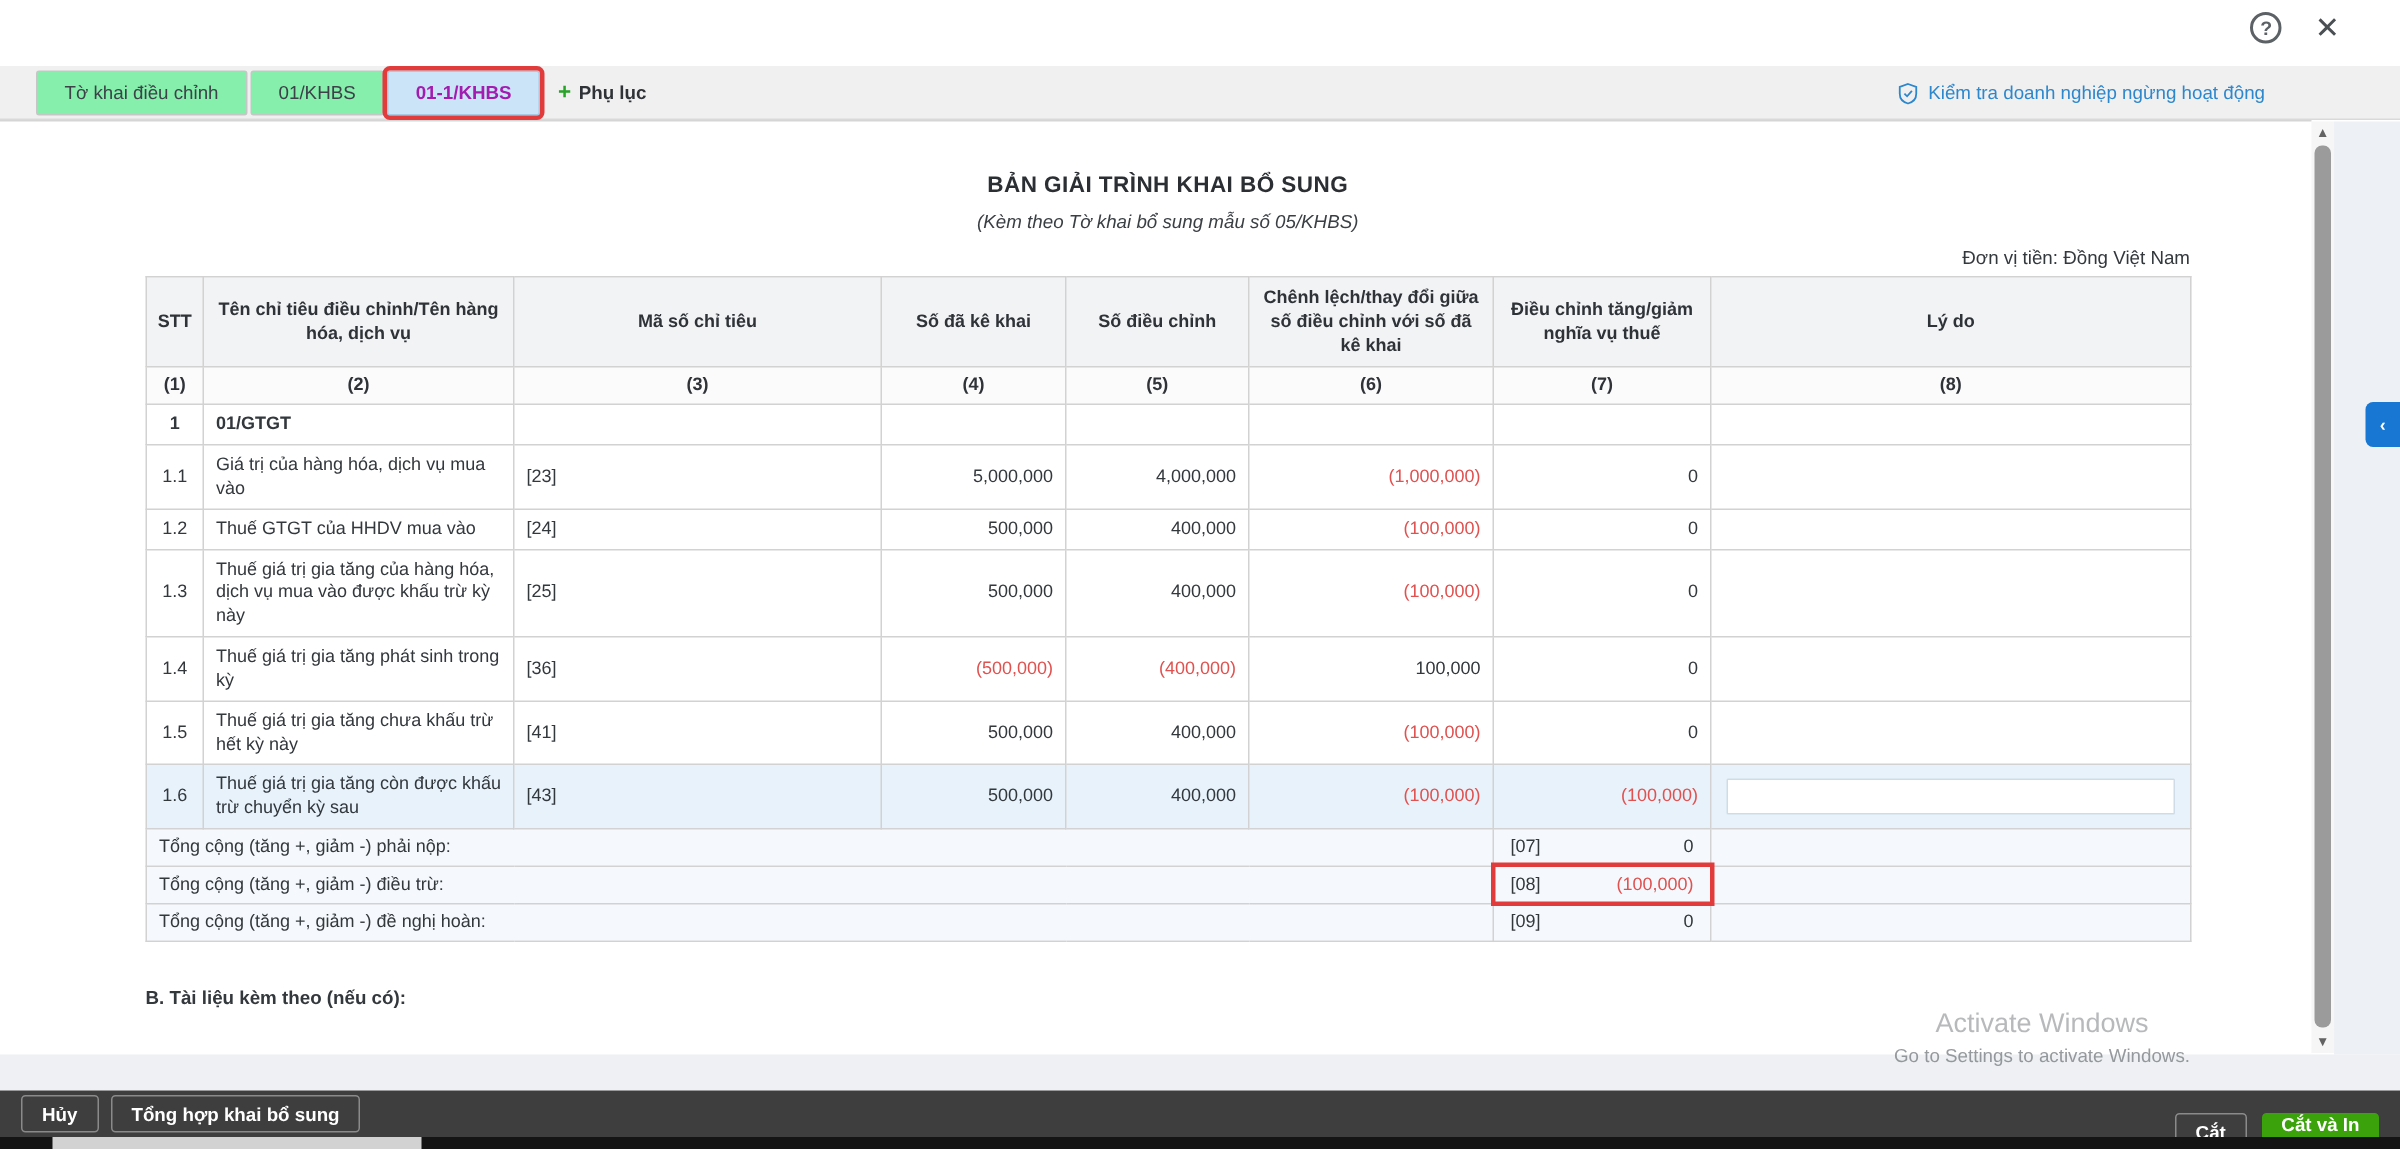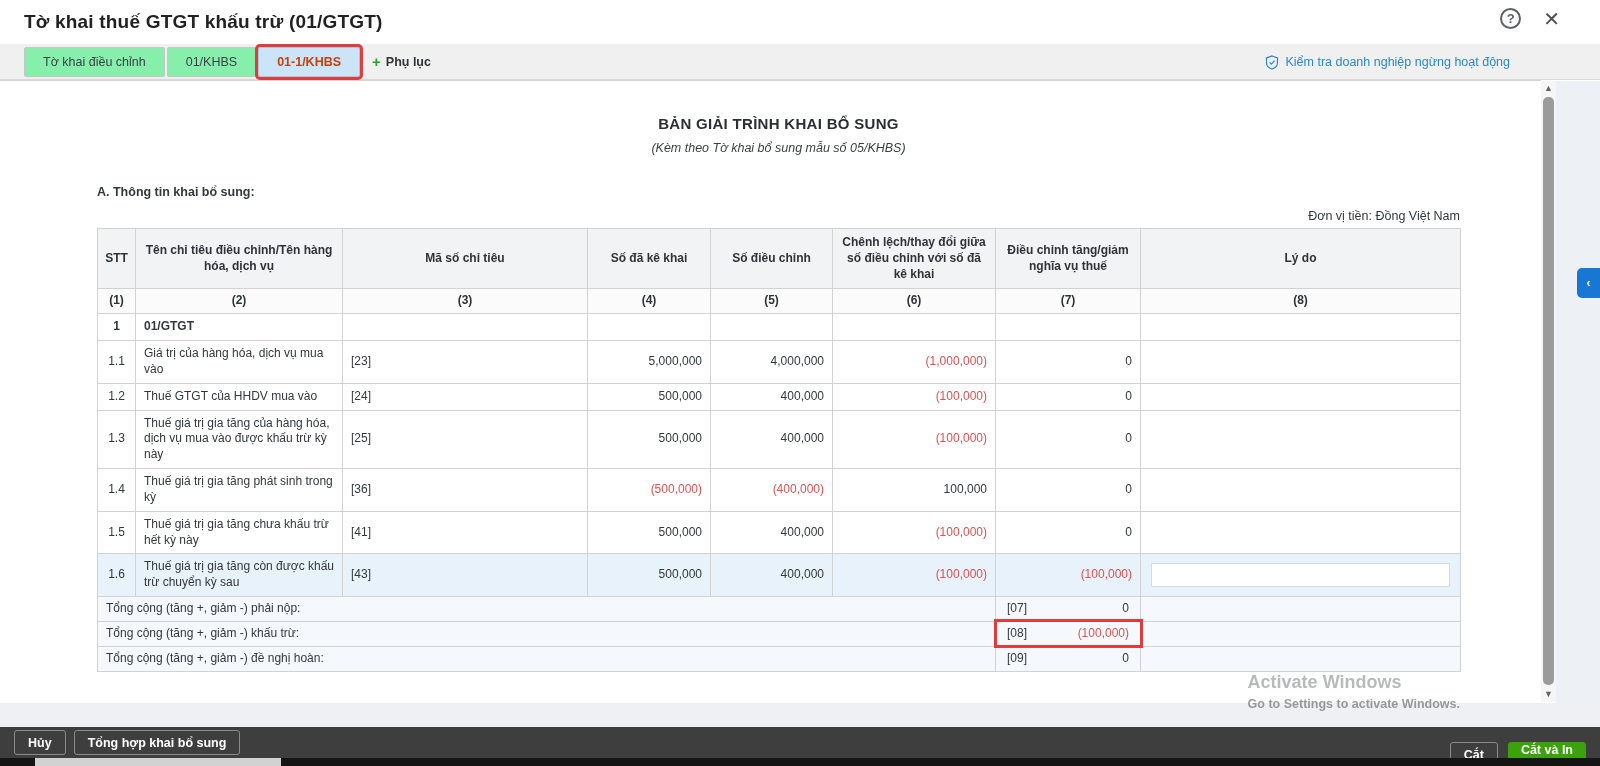--- a/index.html
+++ b/index.html
@@ -10,21 +10,21 @@
   .app-header { position:absolute; left:0; top:0; width:1600px; height:44px; background:#fff; display:flex; align-items:center; }
   .app-title { font-size:19px; font-weight:bold; color:#222; padding-left:24px; letter-spacing:.2px; }
   .header-icons { position:absolute; right:40px; top:8px; display:flex; gap:22px; align-items:center; }
   .help-circle { width:21px; height:21px; border:2px solid #5c6166; border-radius:50%; color:#5c6166; font-size:13px; font-weight:bold; display:flex; align-items:center; justify-content:center; cursor:pointer; }
   .close-x { font-size:20px; color:#4a4f54; cursor:pointer; line-height:1; }
 
   
   .tab-strip { position:absolute; left:0; top:44px; width:1600px; height:36px; background:#f0f0f0; border-bottom:1px solid #d9d9d9; display:flex; align-items:center; }
   .tabs { display:flex; align-items:stretch; height:30px; margin-left:24px; }
   .tab { background:#86efac; border:1px solid #c6c6c6; border-radius:2px; padding:0 18px; font-size:12.5px; color:#3c4248; display:flex; align-items:center; margin-right:2px; cursor:pointer; }
-  .tab.selected { background:#cbe4f8; border-color:#a9c8e2; color:#c2410c; font-weight:bold; }
+  .tab.selected { background:#cbe4f8; border-color:#a9c8e2; color:#a21caf; font-weight:bold; }
   .tab.annotated { outline:3px solid #e23b3b; outline-offset:0px; z-index:2; }
   .tab-plus { border:none; background:transparent; font-weight:bold; color:#2f3338; padding:0 10px; }
   .tab-plus .plus { color:#27a327; font-weight:bold; font-size:15px; margin-right:5px; }
   .strip-link { position:absolute; right:90px; top:0; height:36px; display:flex; align-items:center; gap:6px; color:#2d87cd; font-size:12.5px; cursor:pointer; }
 
   
   .content { position:absolute; left:0; top:80px; width:1541px; height:623px; background:#fff; border-top:1px solid #d5d5d5; overflow:hidden; }
   .doc { margin-left:97px; width:1363px; }
   .doc-title { text-align:center; font-size:15px; font-weight:bold; color:#2b2f33; padding-top:34px; letter-spacing:.3px; }
   .doc-subtitle { text-align:center; font-size:12.5px; font-style:italic; color:#3a3f44; margin-top:9px; }
@@ -55,21 +55,21 @@
   
   .vscroll { position:absolute; right:44px; top:81px; width:15px; height:621px; background:#f6f6f6; }
   .vscroll .arr { position:absolute; left:0; width:15px; height:15px; color:#636363; font-size:9px; text-align:center; line-height:15px; cursor:pointer; }
   .vscroll .arr.up { top:0; }
   .vscroll .arr.down { bottom:0; }
   .vscroll .thumb { position:absolute; left:2px; top:16px; width:11px; height:588px; background:#9b9b9b; border-radius:5px; cursor:pointer; }
   .gutter { position:absolute; right:0; top:81px; width:44px; height:622px; background:#edf0f4; }
   .side-chevron { position:absolute; right:0; top:268px; width:23px; height:30px; background:#1877d2; border-radius:5px 0 0 5px; color:#fff; display:flex; align-items:center; justify-content:center; font-size:12px; font-weight:bold; cursor:pointer; }
 
   
-  .watermark { position:absolute; right:140px; top:672px; text-align:left; z-index:5; pointer-events:none;font-weight:bold; }
+  .watermark { position:absolute; right:140px; top:672px; text-align:center; z-index:5; pointer-events:none; }
   .wm1 { font-size:18px; color:rgba(112,115,119,.5); }
   .wm2 { font-size:12.5px; color:rgba(118,122,126,.75); margin-top:4px; }
 
   
   .light-band { position:absolute; left:0; top:703px; width:1600px; height:24px; background:#eef0f3; }
   .footer-bar { position:absolute; left:0; top:727px; width:1600px; height:31px; background:#3e3e3e; display:flex; align-items:center; }
   .fbtn { background:transparent; border:1px solid #8a8a8a; border-radius:3px; color:#fff; font-family:"Liberation Sans",sans-serif; font-size:12.5px; font-weight:bold; height:25px; padding:0 13px; cursor:pointer; }
   .fbtn + .fbtn { margin-left:8px; }
   .footer-left { margin-left:14px; display:flex; }
   .footer-right { margin-left:auto; margin-right:14px; display:flex; align-items:flex-end;margin-top:24px; }
@@ -79,21 +79,20 @@
   .green-btn .caret { padding:0 8px; font-size:9px; }
   .black-strip { position:absolute; left:0; top:758px; width:1600px; height:8px; background:#141414; }
   .hthumb { position:absolute; left:35px; top:0; width:246px; height:8px; background:#d2d2d2; }
 </style>
 </head>
 <body>
 
 <div class="stage">
 
   <div class="app-header">
-    <div class="app-title">Tờ khai thuế GTGT khấu trừ (01/GTGT)</div>
     <div class="header-icons">
       <div class="help-circle">?</div>
       <div class="close-x">✕</div>
     </div>
   </div>
 
   <div class="tab-strip">
     <div class="tabs">
       <div class="tab">Tờ khai điều chỉnh</div>
       <div class="tab">01/KHBS</div>
@@ -109,21 +108,20 @@
           <path d="M4.6 7.4 L6.4 9.2 L9.6 5.6" fill="none" stroke="#2d87cd" stroke-width="1.2"></path>
         </svg>
       <span>Kiểm tra doanh nghiệp ngừng hoạt động</span>
     </div>
   </div>
 
   <div class="content">
     <div class="doc">
       <div class="doc-title">BẢN GIẢI TRÌNH KHAI BỔ SUNG</div>
       <div class="doc-subtitle">(Kèm theo Tờ khai bổ sung mẫu số 05/KHBS)</div>
-      <div class="section-a">A. Thông tin khai bổ sung:</div>
       <div class="currency-note">Đơn vị tiền: Đồng Việt Nam</div>
 
       <table class="khbs">
         <colgroup>
           <col style="width:38px">
             <col style="width:207px">
             <col style="width:245px">
             <col style="width:123px">
           <col style="width:122px">
             <col style="width:163px">
@@ -229,21 +227,21 @@
               <td class="tlabel" colspan="6">Tổng cộng (tăng +, giảm -) phải nộp:</td>
               <td>
                 <div class="tot-cell">
                   <span class="tcode">[07]</span>
                   <span class="tval">0</span>
                 </div>
               </td>
               <td class=""></td>
             </tr>
             <tr class="total">
-              <td class="tlabel" colspan="6">Tổng cộng (tăng +, giảm -) khấu trừ:</td>
+              <td class="tlabel" colspan="6">Tổng cộng (tăng +, giảm -) điều trừ:</td>
               <td class="annot">
                 <div class="tot-cell">
                   <span class="tcode">[08]</span>
                   <span class="tval neg">(100,000)</span>
                 </div>
               </td>
               <td class=""></td>
             </tr>
             <tr class="total">
               <td class="tlabel" colspan="6">Tổng cộng (tăng +, giảm -) đề nghị hoàn:</td>

